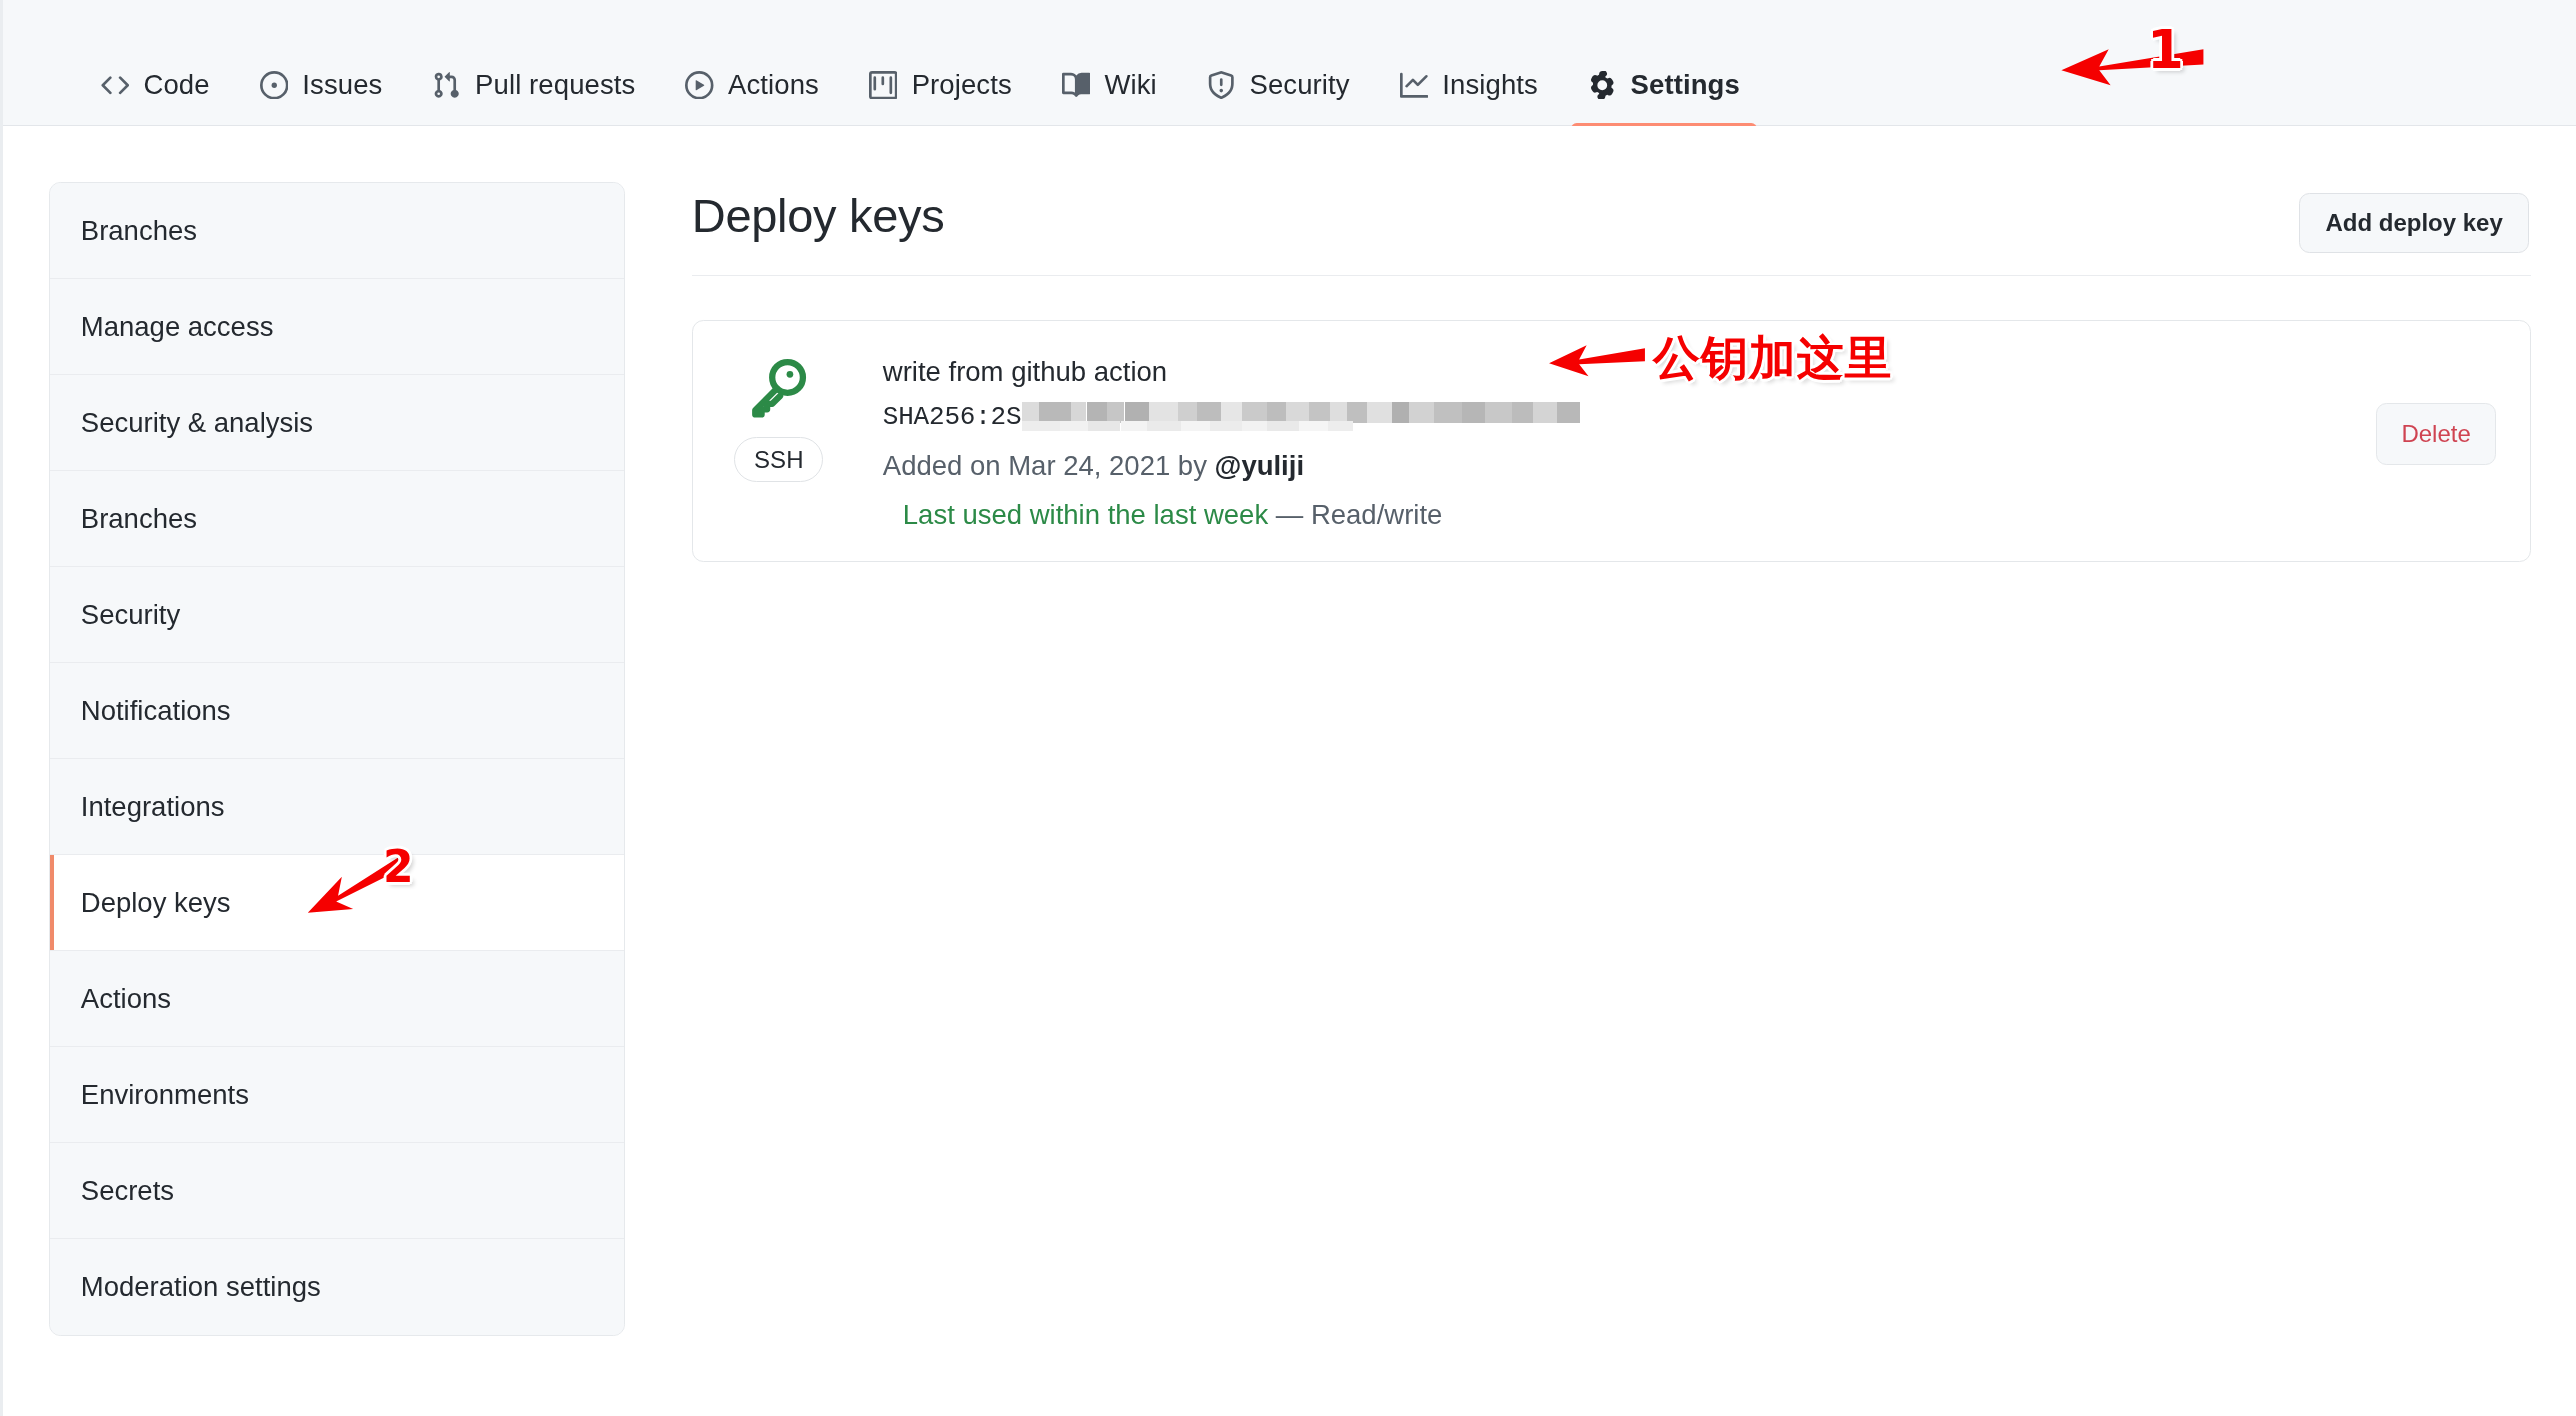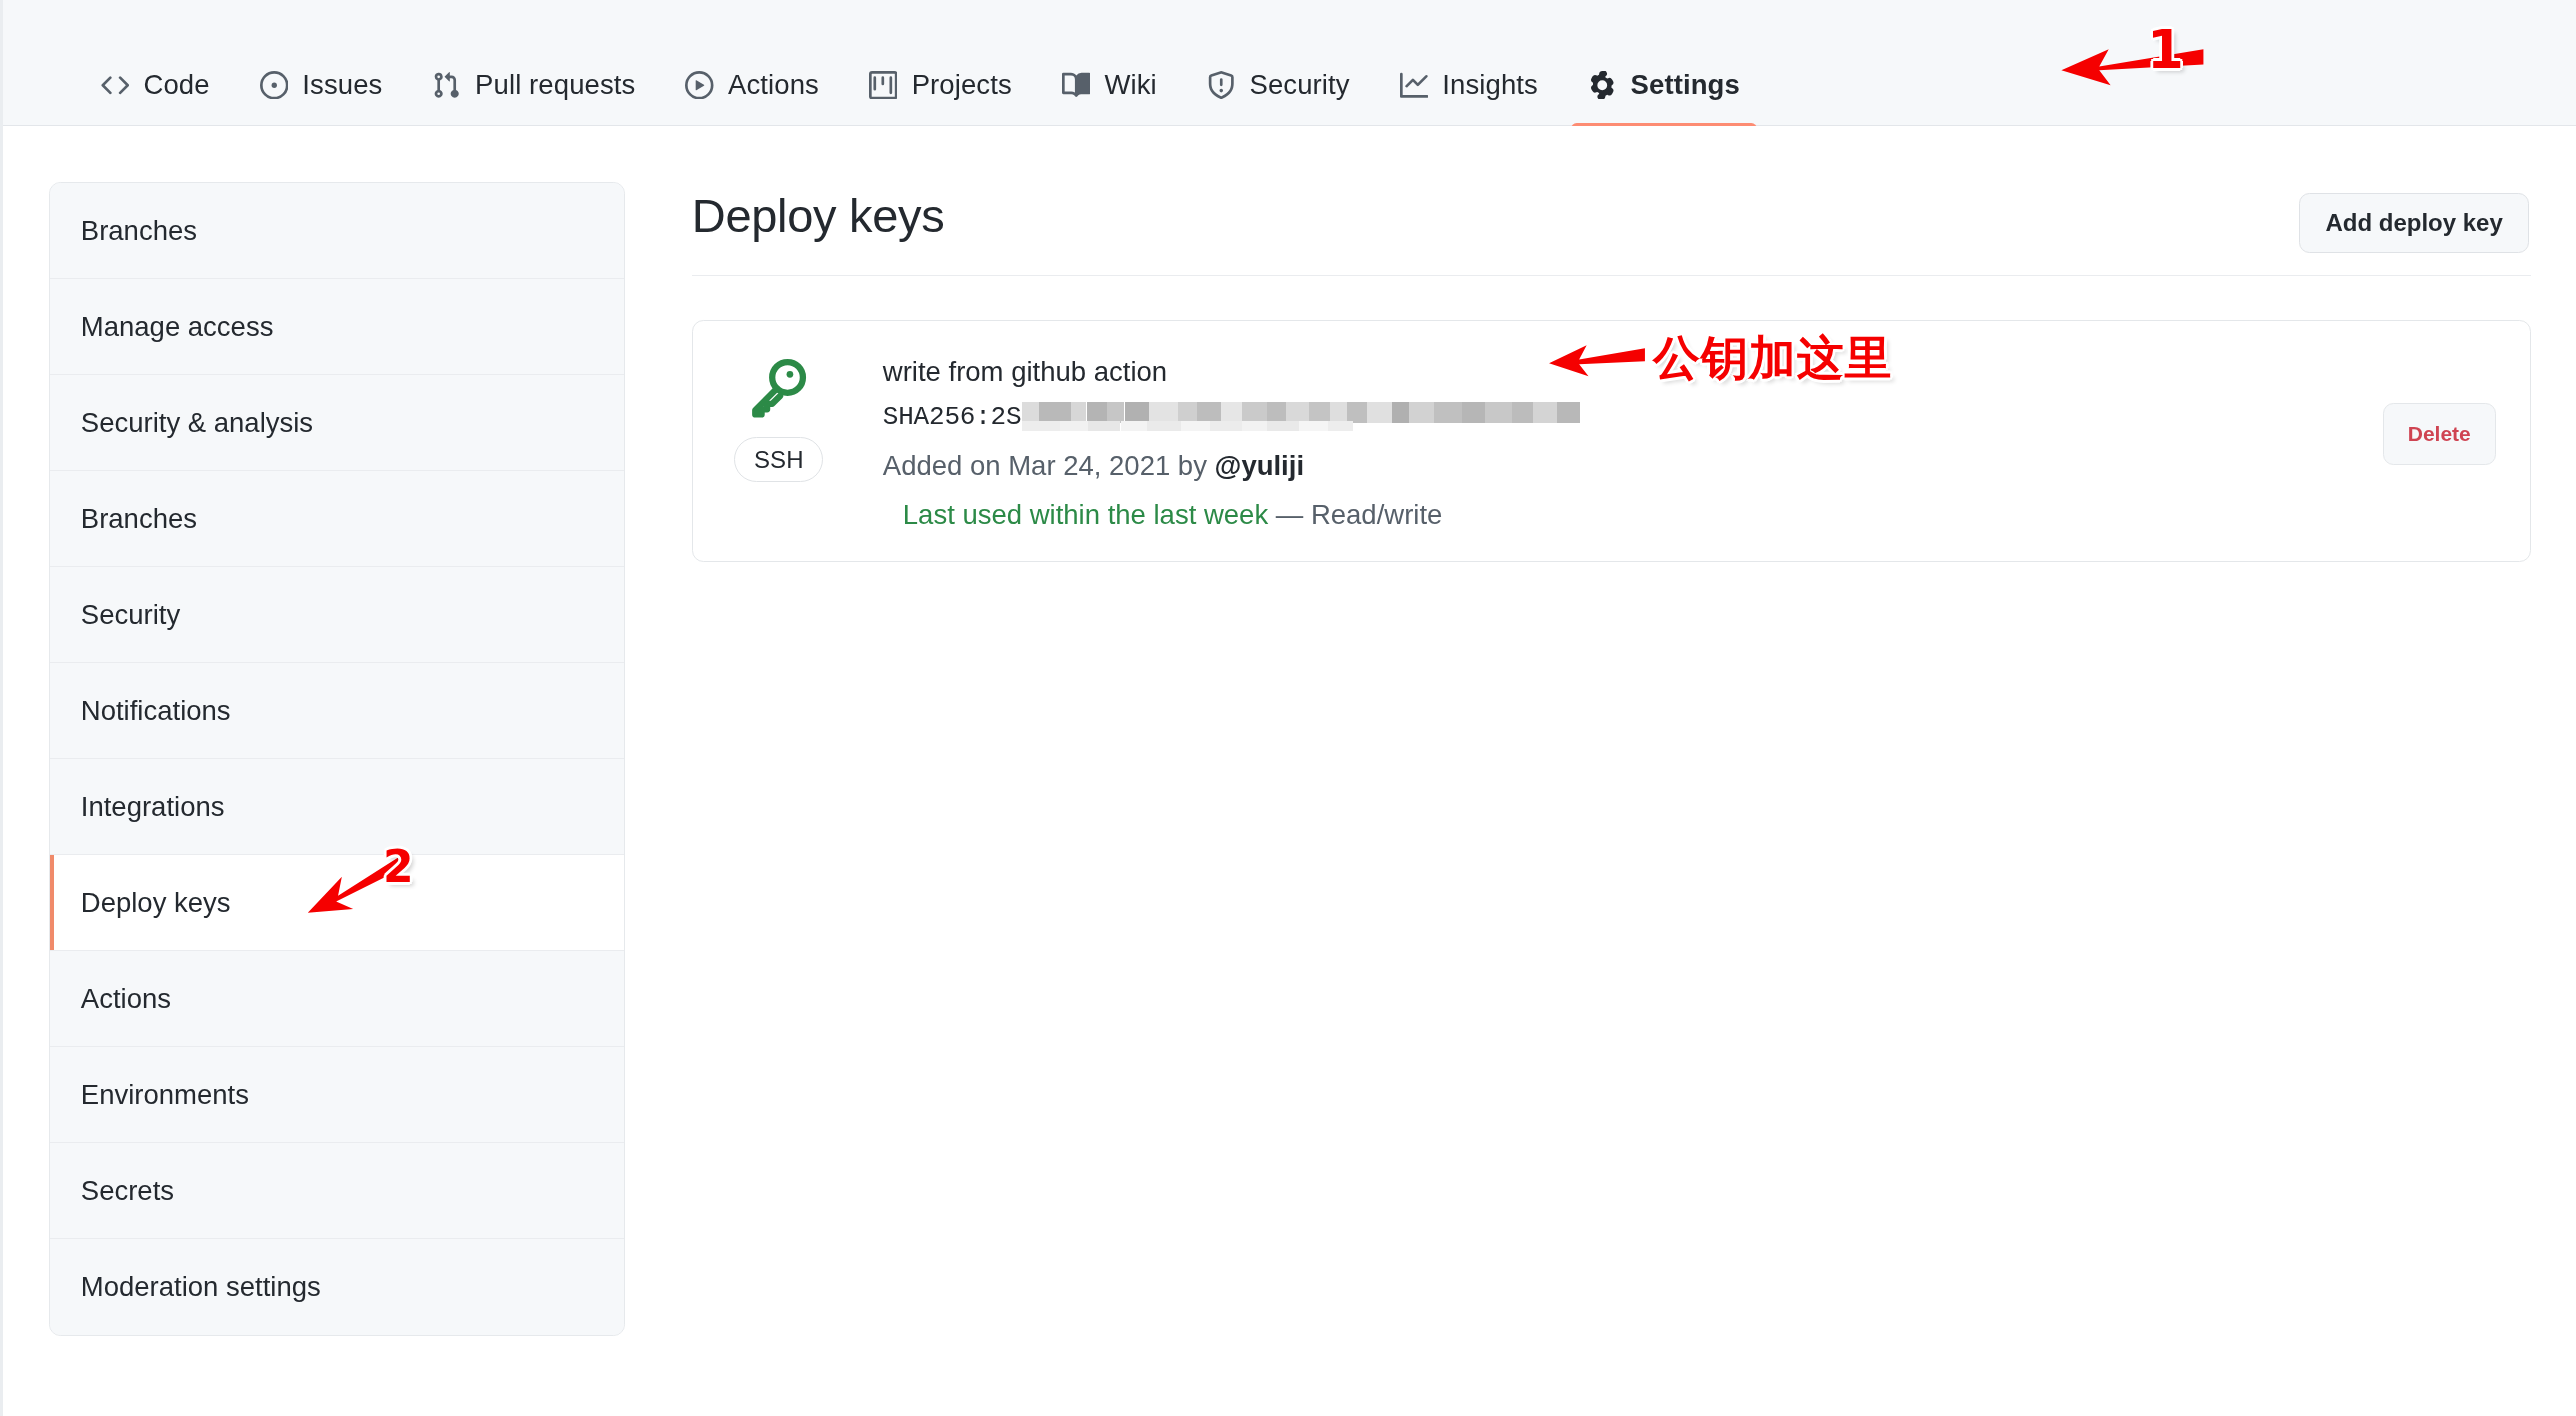--- a/index.html
+++ b/index.html
@@ -159,25 +159,25 @@
     white-space: nowrap;
   }
   .btn-add {
     position: absolute;
     right: 2px; top: 11.4px;
   }
   .btn-delete {
     color: #cf4452;
     background: #f6f8fa;
     border: 1.9px solid #e4e7ea;
-    font-weight: 700;
+    font-weight: 400;
     height: 62px;
     line-height: 58px;
     padding: 0 24px;
-    font-size: 21px;
+    font-size: 24px;
   }
 
   
   .key-card {
     position: relative;
     margin-top: 44px;
     width: 1839px;
     min-height: 242px;
     border: 1.9px solid #e4e7ea;
     border-radius: 11.4px;

